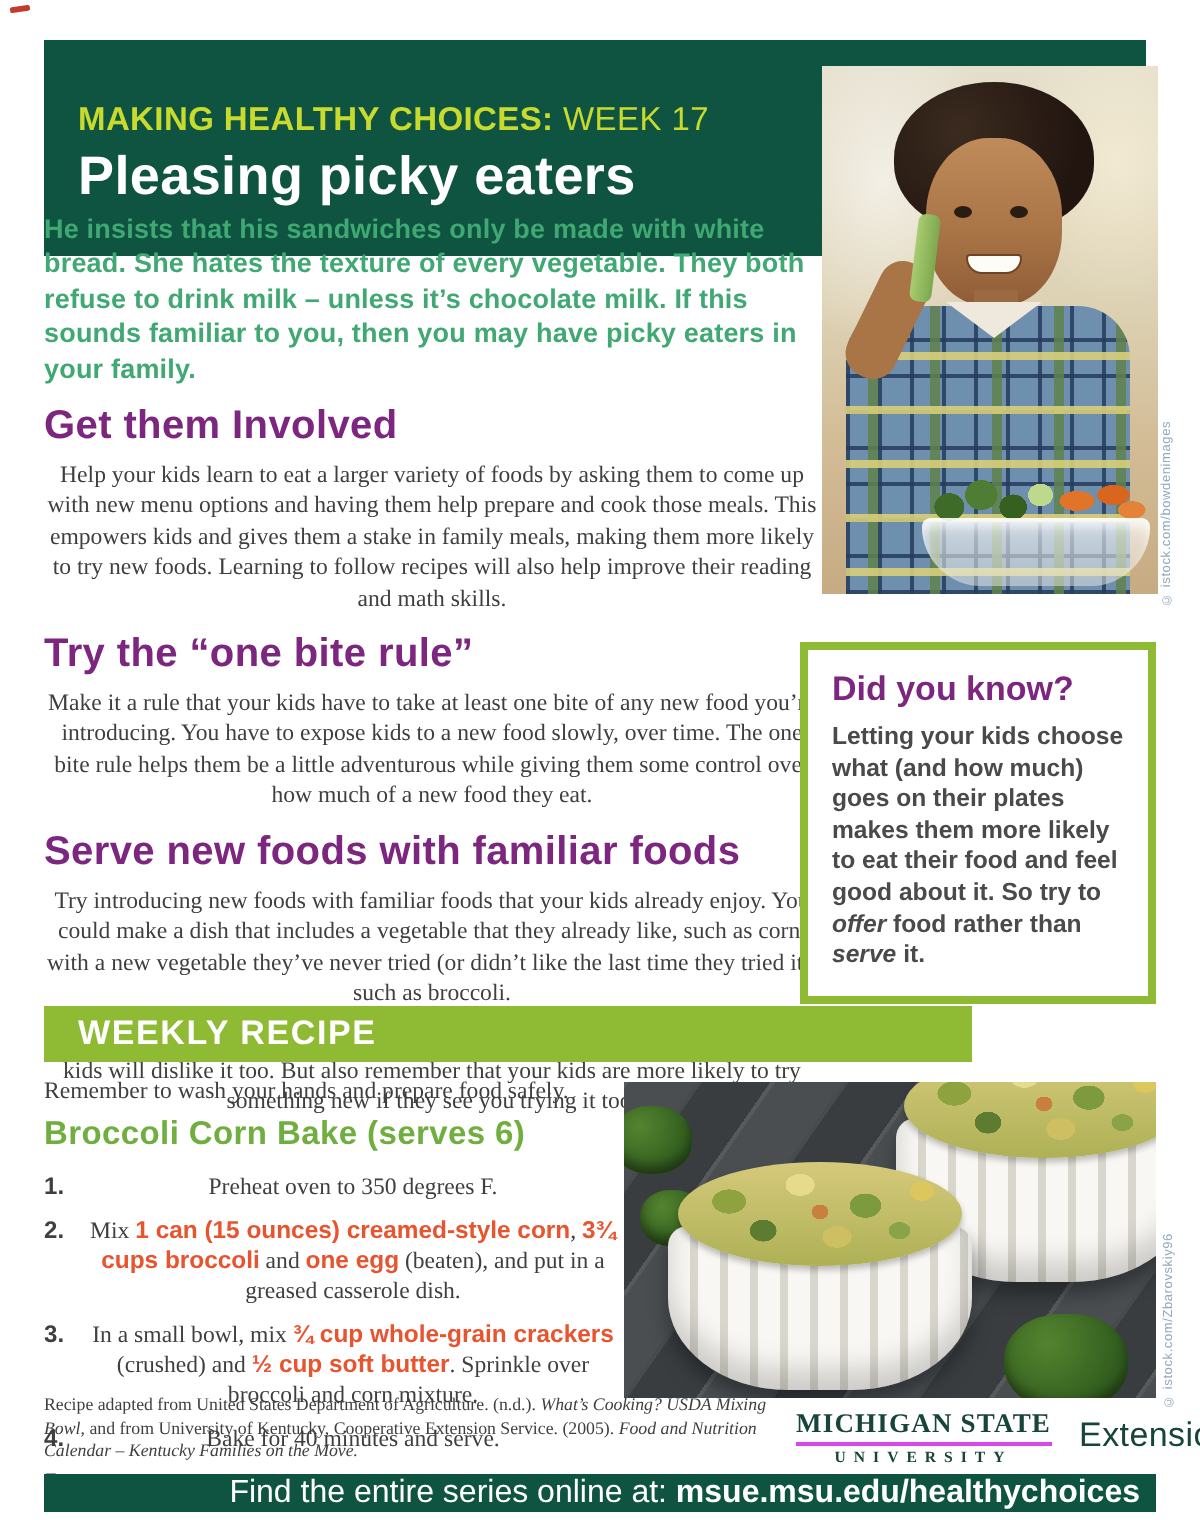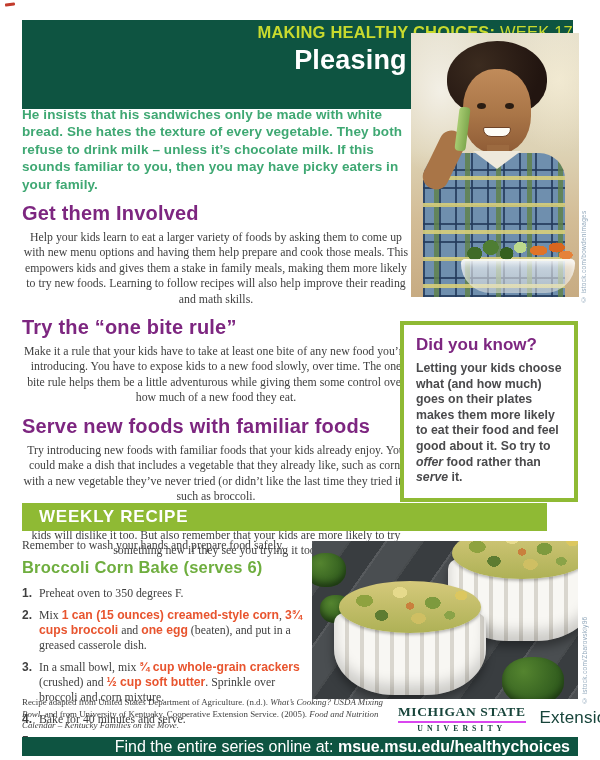--- a/index.html
+++ b/index.html
@@ -11,21 +11,21 @@
   html,body{background:#fff;}
   body{width:600px;height:760px;position:relative;overflow:hidden;
        font-family:"Liberation Sans",sans-serif;-webkit-font-smoothing:antialiased;}
 
   .abs{position:absolute;}
 
   
   .red-mark{left:5px;top:3px;width:10px;height:3px;background:#C23B2C;border-radius:1px;transform:rotate(-8deg);}
 
   
-  .header{left:22px;top:20px;width:551px;height:89px;background:var(--msu_green);padding:3px 0 0 17px;text-align:right;}
+  .header{left:22px;top:20px;width:551px;height:108px;background:var(--msu_green);padding:31px 0 0 17px;}
   .eyebrow{font-size:16.5px;color:var(--yellow);letter-spacing:.2px;}
   .eyebrow .seg-bold{font-weight:800;}
   .page-title{color:#fff;font-weight:800;font-size:27px;margin-top:3px;letter-spacing:.2px;}
 
   
   .boy-photo{left:411px;top:33px;width:168px;height:264px;overflow:hidden;
     background:
       radial-gradient(90px 120px at 18% 22%, rgba(255,255,255,.6), transparent 70%),
       radial-gradient(80px 100px at 88% 18%, rgba(250,242,218,.65), transparent 72%),
       linear-gradient(180deg,#e4decb 0%,#ddd2b4 45%,#d3bd97 70%,#c7ab82 100%);}
@@ -76,28 +76,28 @@
   h2.section-h{color:var(--purple);font-size:20px;font-weight:800;letter-spacing:.2px;margin:9px 0 5px;}
   .main-col p.body{font-family:"Liberation Serif",serif;font-size:11.8px;line-height:15.4px;margin:0 0 8px;text-align:center;}
 
   
   .dyk{left:400px;top:321px;width:178px;border:4px solid var(--lime);background:#fff;padding:10px 12px 12px;}
   .dyk h3{color:var(--purple);font-size:17px;font-weight:800;margin-bottom:6px;}
   .dyk .dyk-body{color:var(--gray_ink);font-weight:700;font-size:12.3px;line-height:15.6px;}
   .dyk .seg-italic{font-style:italic;}
 
   
-  .recipe-banner{left:22px;top:503px;width:525px;height:28px;background:var(--lime);
+  .recipe-banner{left:22px;top:503px;width:464px;height:28px;background:var(--lime);
     color:#fff;font-weight:800;font-size:17px;letter-spacing:.8px;line-height:28px;padding-left:17px;}
   .recipe-area{left:22px;top:538px;width:292px;color:var(--body_ink);}
   .wash-note{font-family:"Liberation Serif",serif;font-size:11.8px;margin-bottom:5px;}
   .recipe-title{color:var(--recipe_green);font-size:16.5px;font-weight:800;margin-bottom:9px;letter-spacing:.2px;}
   ol.steps{list-style:none;counter-reset:step;}
   ol.steps li{counter-increment:step;position:relative;padding-left:17px;margin-bottom:7px;
-    font-family:"Liberation Serif",serif;font-size:11.8px;line-height:15px;}
+    font-family:"Liberation Serif",serif;font-size:11.8px;line-height:15px;text-align:center;}
   ol.steps li::before{content:counter(step) ".";position:absolute;left:0;top:0;
     font-family:"Liberation Sans",sans-serif;font-weight:800;font-size:12px;color:var(--body_ink);}
   .seg-ingredient{font-family:"Liberation Sans",sans-serif;font-weight:800;color:var(--orange);font-size:12.2px;}
 
   
   .recipe-photo{left:312px;top:541px;width:266px;height:158px;overflow:hidden;
     background:
       repeating-linear-gradient(125deg, rgba(255,255,255,.07) 0 2px, transparent 2px 30px),
       repeating-linear-gradient(125deg,#4a4e51 0 30px,#393d40 30px 60px);}
   .broc{position:absolute;border-radius:46%;

